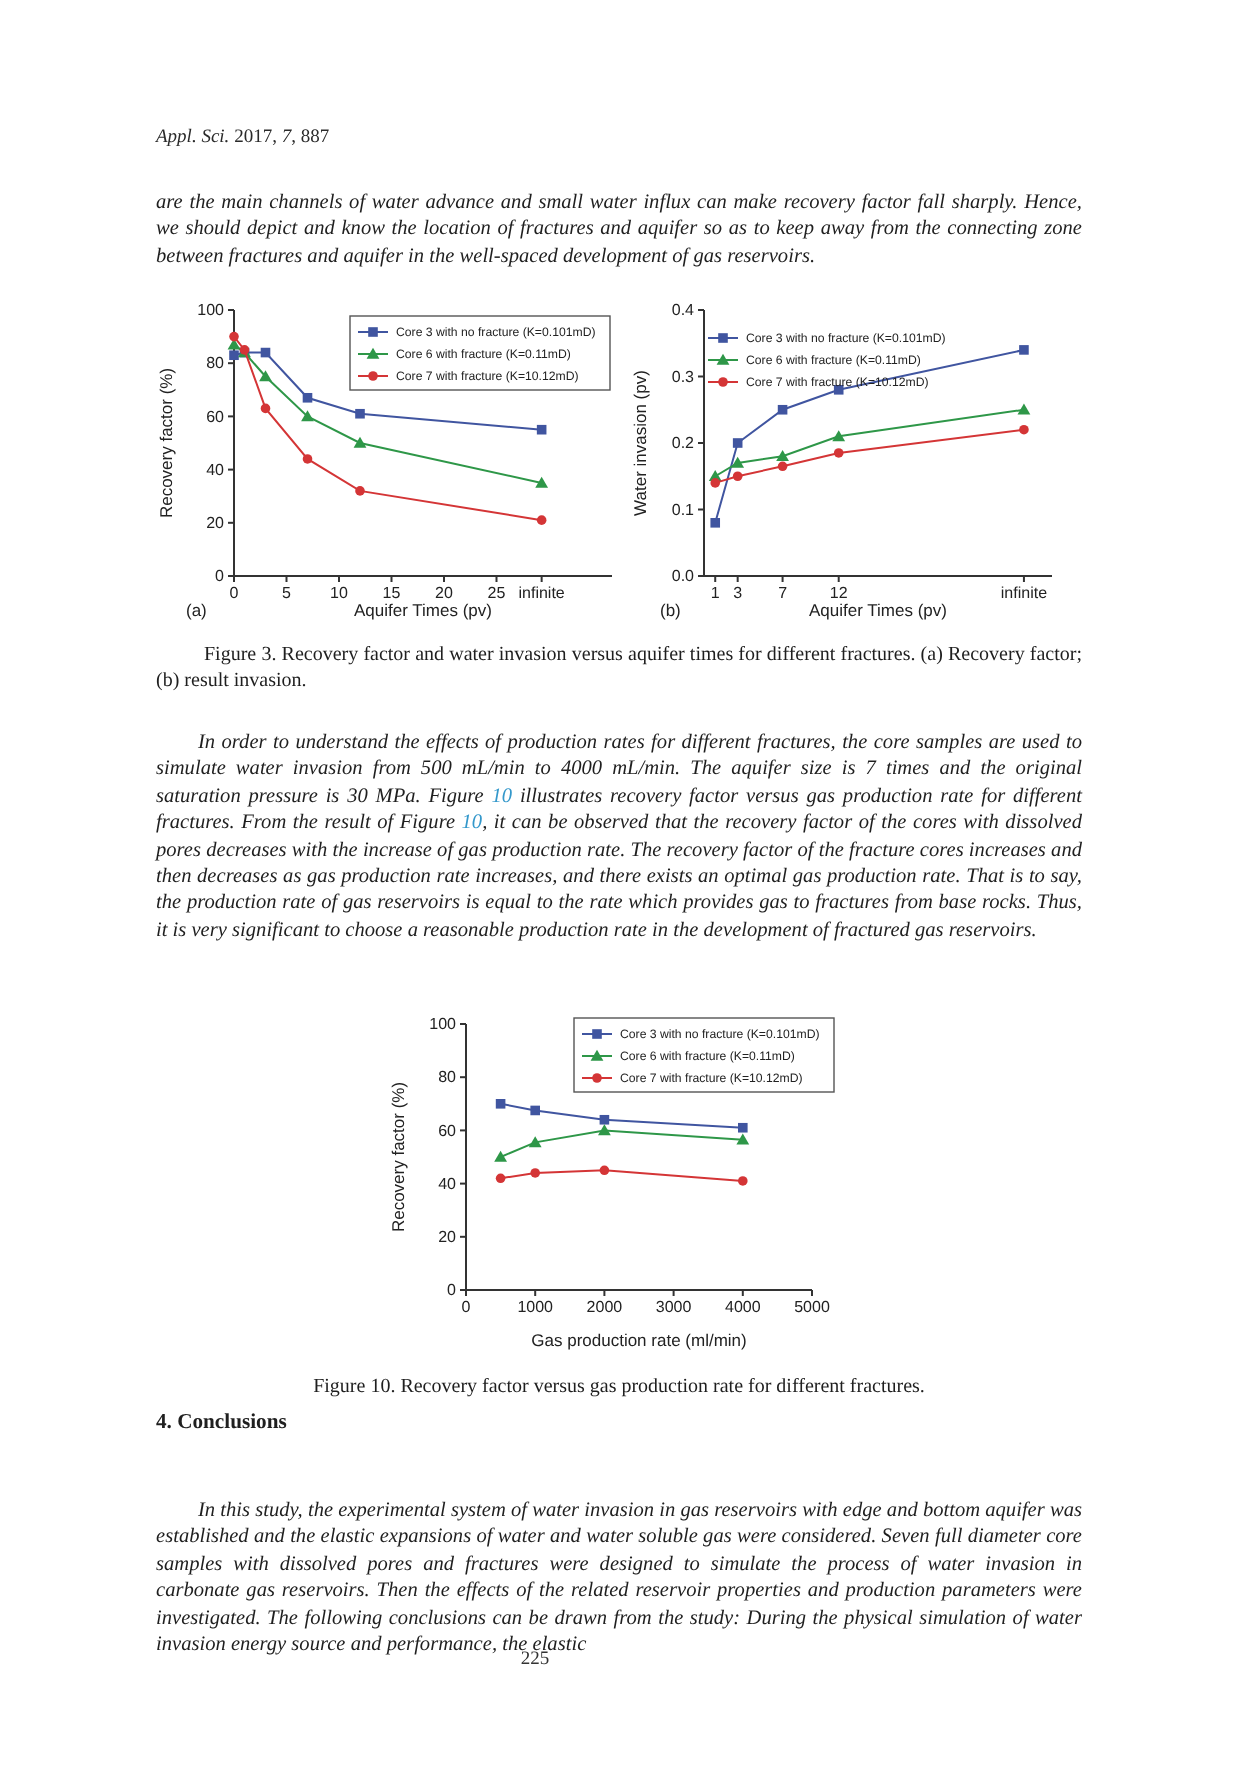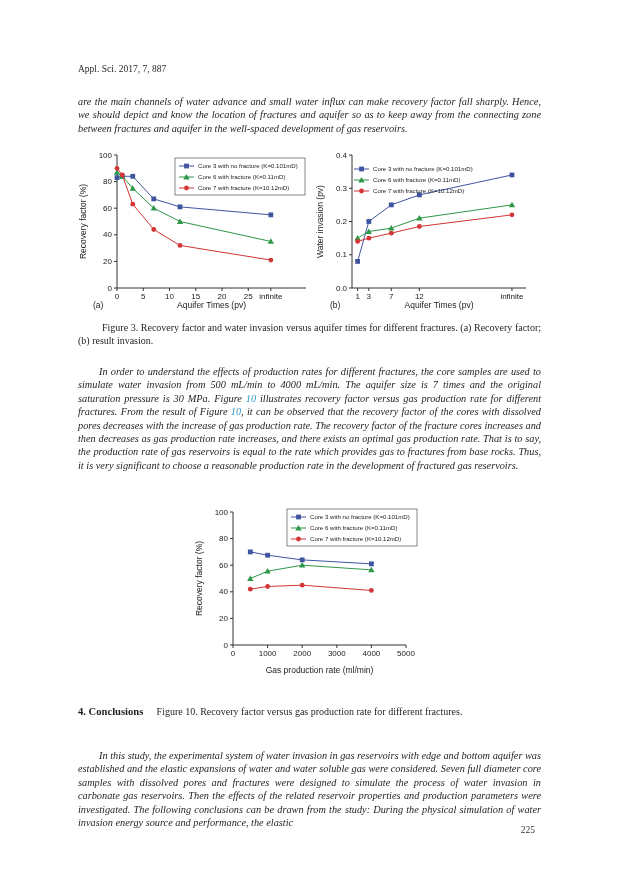--- a/index.html
+++ b/index.html
@@ -19,31 +19,31 @@
   .p1 { top:95px; }
   .p2 { top:365px; }
   .p3 { top:731px;margin-top:18px; }
   .indent { text-indent:21px; }
 
   .caption {
     position:absolute; left:78px; width:463px;
     font-size:10px; line-height:13.2px; text-align:justify;
   }
   .caption9 { top:321px; text-indent:24px; }
-  .caption10 { top:705px; text-align:center; text-indent:0; }
+  .caption10 { top:687px; text-align:center; text-indent:0; }
 
   .heading { position:absolute; left:78px; top:706px; font-size:10.6px; font-weight:bold; }
 
-  .page-number { position:absolute; left:0; top:825px; width:535px; text-align:right; font-size:9.5px; color:#333; }
+  .page-number { position:absolute; left:0; top:825px; width:535px; text-align:center; font-size:9.5px; color:#333; }
 
   .fig-row { position:absolute; left:75px; top:150px; display:flex; gap:0; }
   .fig10-wrap { position:absolute; left:191px; top:507px; }
 
   .run-bold { font-weight:normal; }
-  .run-italic { }
+  .run-italic { font-style:italic; }
   .run-link { color:var(--link-color, #3498cb); }
 
   .chart svg { display:block; }
   .chart text { font-family:"Liberation Sans", sans-serif; fill:#222; }
   .chart .tick-label { font-size:8px; }
   .chart .axis-label { font-size:8.5px; }
   .chart .legend-label { font-size:6.1px; }
   .chart .corner-label { font-size:8.5px; }
 </style>
 </head>

